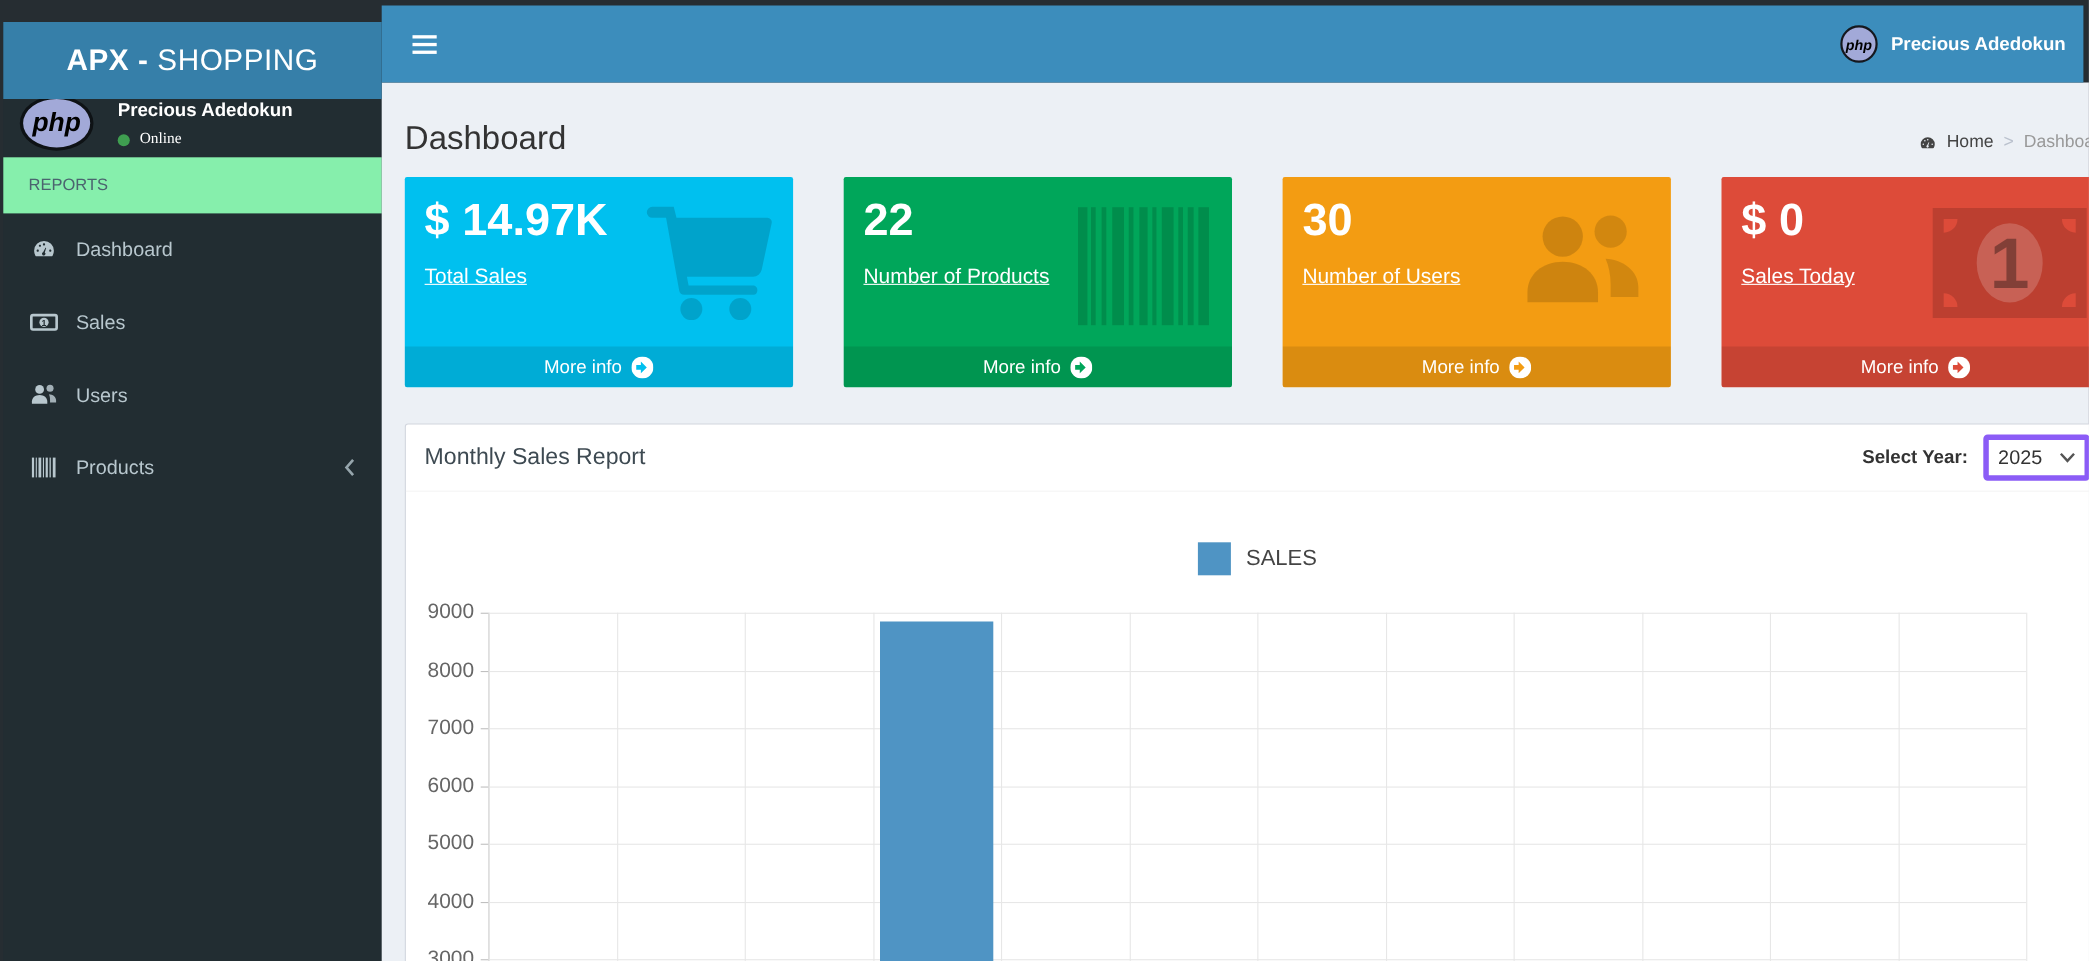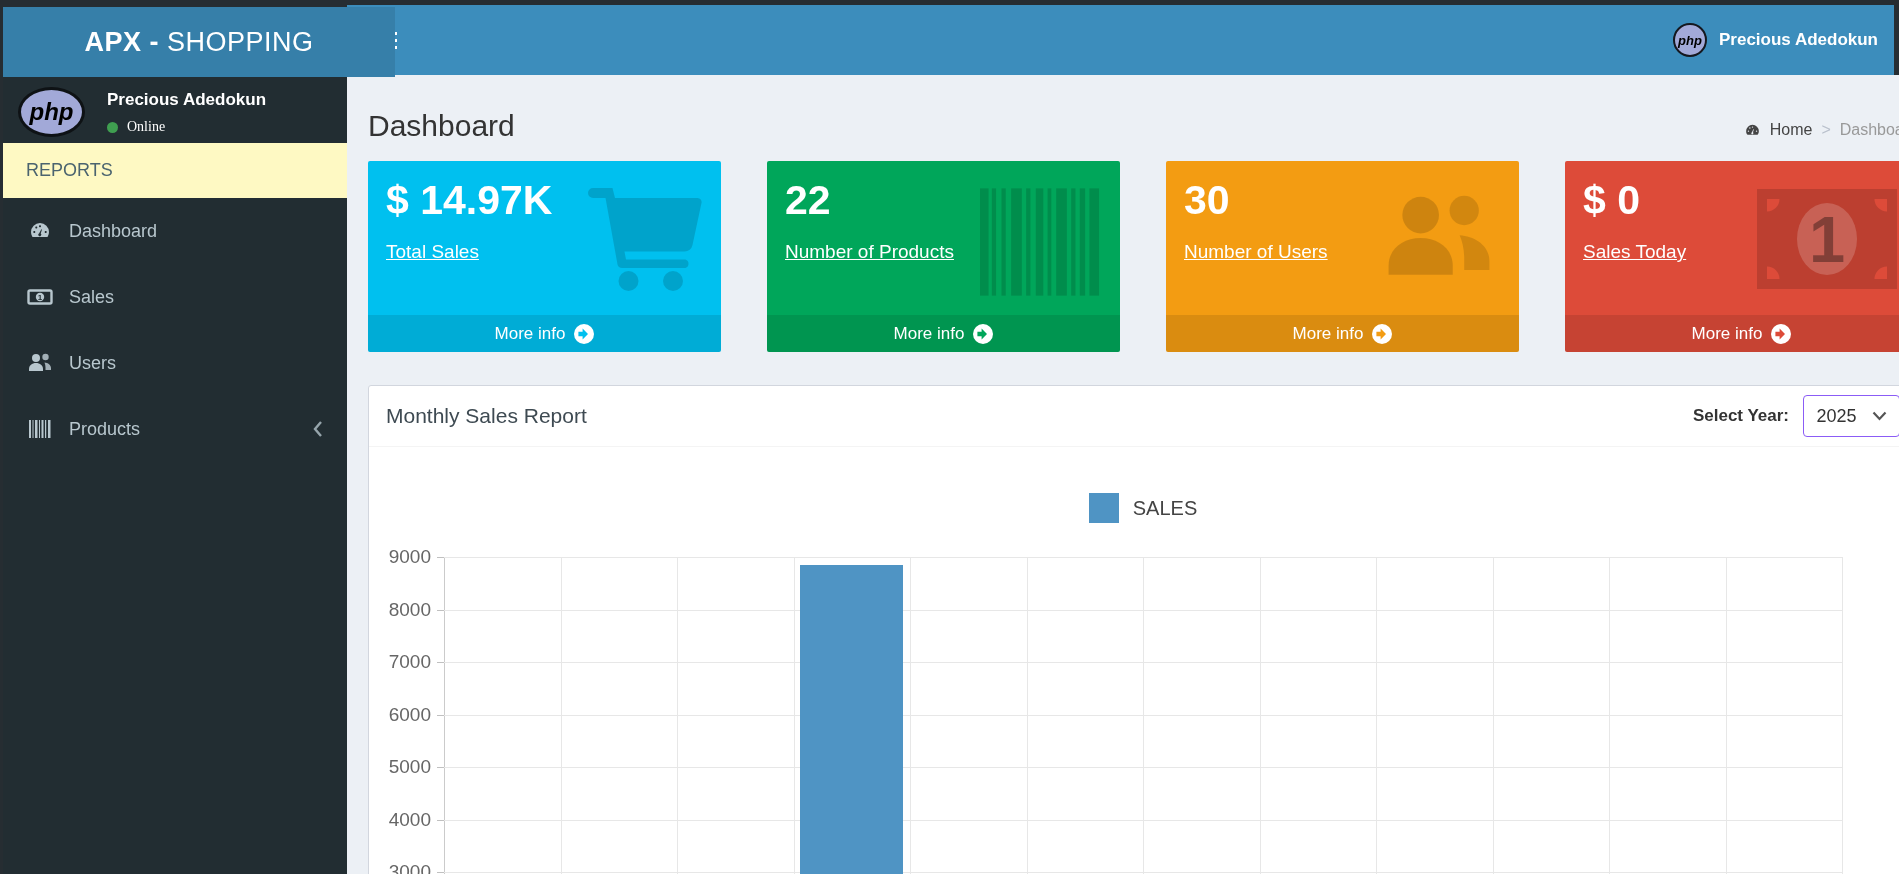--- a/index.html
+++ b/index.html
@@ -7,21 +7,21 @@
   body {
     width:1899px; height:874px; overflow:hidden; position:relative;
     background:#262d32;
     font-family:"Liberation Sans","DejaVu Sans",sans-serif;
   }
   .app { position:absolute; left:3px; top:5px; width:1891px; height:1400px; }
 
   
   .main-header { height:70px; position:relative; }
   .logo {
-    position:absolute; left:0; top:2px; width:392px; height:70px; background:#367fa9;
+    position:absolute; left:0; top:15px; width:344px; height:70px; background:#367fa9;
     color:#fff; display:flex; align-items:center; justify-content:center;
     font-size:27px; letter-spacing:.5px; white-space:pre;
   }
   .logo b { font-weight:700; }
   .logo span { font-weight:400; }
   .navbar { margin-left:344px; height:70px; background:#3c8dbc; display:flex; align-items:center; }
   .sidebar-toggle { margin-left:18px; padding:10px; cursor:pointer; }
   .hamburger { display:block; width:22px; }
   .hamburger i { display:block; height:3px; background:#fff; margin:4px 0; }
   .navbar-user { margin-left:auto; display:flex; align-items:center; gap:12px; padding-right:16px; }
@@ -42,21 +42,21 @@
   .user-avatar {
     width:67px; height:50px; border-radius:50%; background:#a2a9d8; border:3px solid #0e1215;
     display:flex; align-items:center; justify-content:center; flex-shrink:0;
     font-style:italic; font-weight:700; font-size:24px; color:#000;
   }
   .user-info { padding-top:3px; }
   .user-info .name { color:#fff; font-weight:700; font-size:17px; }
   .user-status { margin-top:9px; display:flex; align-items:center; gap:9px; color:#fff; font-size:14px;font-family:Liberation Serif, serif; }
   .online-dot { width:11px; height:11px; border-radius:50%; background:#3f9e50; }
 
-  .menu-header { background:#fef9c3; color:#4b646f; font-size:18px; padding:17px 15px 17px 23px; }
+  .menu-header { background:#86efac; color:#4b646f; font-size:15px; padding:17px 15px 17px 23px; }
   .menu-item {
     display:flex; align-items:center; gap:16px; color:#b8c7ce; font-size:18px;
     padding:0 22px 0 24px; height:66px; cursor:pointer;
   }
   .menu-item .mi-icon { width:26px; display:flex; justify-content:center; color:#b8c7ce; }
   .menu-item .chev { margin-left:auto; color:#96a5ac; display:flex; }
 
   
   .content-header { display:flex; justify-content:space-between; align-items:flex-end; padding:25px 0 0; height:86px; }
   .page-title { margin:0 0 18px; font-size:30px; font-weight:400; color:#333; }
@@ -80,21 +80,21 @@
   
   .panel { background:#fff; border:1px solid #d2d6de; border-radius:3px; margin-top:33px; min-height:760px; }
   .panel-header {
     display:flex; justify-content:space-between; align-items:center;
     padding:10px 17px; height:61px; border-bottom:1px solid #f4f4f4;
   }
   .panel-title { margin:0; font-size:21px; font-weight:400; color:#3e4a52; }
   .year-picker { display:flex; align-items:center; gap:14px; }
   .year-label { font-size:17px; font-weight:700; color:#333; }
   .year-select {
-    width:97px; height:42px; border:1px solid #8b5cf6; border-radius:4px; background:#fff;
+    width:97px; height:42px; border:5px solid #8b5cf6; border-radius:4px; background:#fff;
     display:flex; align-items:center; justify-content:center; gap:15px;
     font-size:18px; color:#333; cursor:pointer;
   }
   .chart-area { padding:46px 18px 0; }
   .legend { display:flex; align-items:center; justify-content:center; gap:14px; }
   .legend-swatch { width:30px; height:30px; }
   .legend-label { font-size:20px; color:#444; }
   .plot { position:relative; margin:34px 0 0 57px; height:500px; }
   .axis-y { position:absolute; left:0; top:0; width:0; border-left:1px solid #cbcbcb; }
   .gridline-h { position:absolute; left:0; right:52px; height:0; border-top:1px solid #e7e7e7; }

